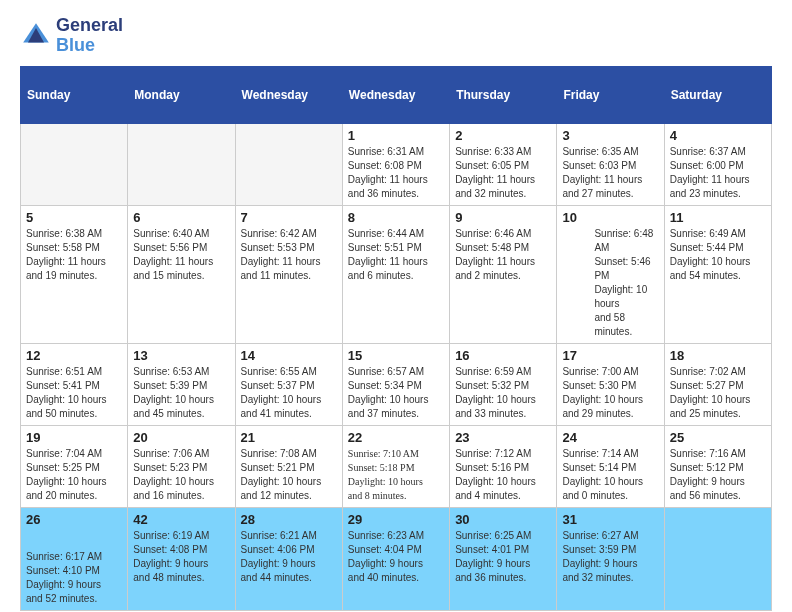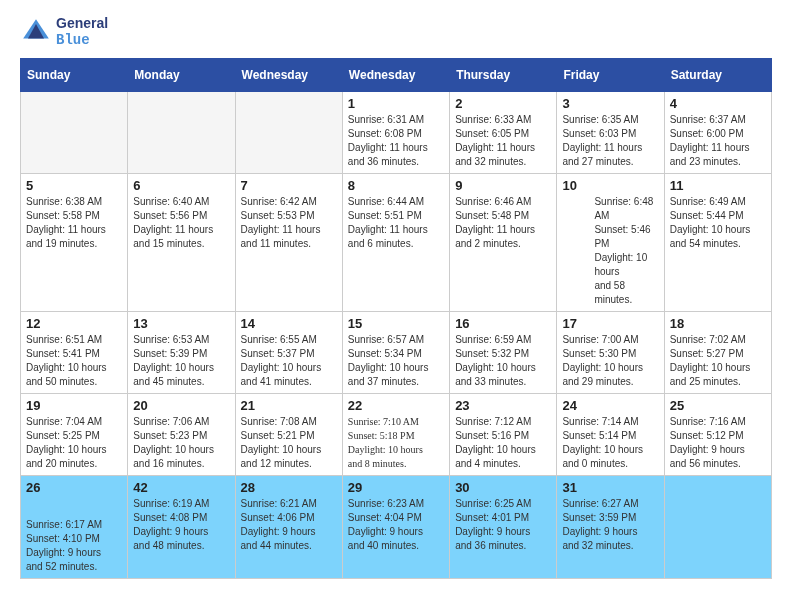--- a/index.html
+++ b/index.html
@@ -20,28 +20,27 @@
       align-items: flex-start;
       justify-content: space-between;
       margin-bottom: 10px;
     }
     .logo {
       display: flex;
       align-items: center;
       gap: 4px;
     }
     .logo-text {
-      font-size: 14px;
+      font-size: 18px;
       font-weight: bold;
       color: #2c3e7a;
       line-height: 1.1;
     }
     .logo-text span {
       color: #4a90d9;
-      font-family: Liberation Mono, monospace;
     }
     .logo-icon {
       width: 32px;
       height: 32px;
     }
     .title-block {
       text-align: right;
     }
     .month-title {
       font-size: 32px;
@@ -55,21 +54,21 @@
     }
     table {
       width: 100%;
       border-collapse: collapse;
       font-size: 10.5px;
     }
     thead tr th {
       background: #2c4fa3;
       color: #fff;
       text-align: left;
-      padding: 9px 6px;
+      padding: 21px 6px;
       font-size: 12px;
       font-weight: bold;
       border: 1px solid #2c4fa3;
     }
     tbody tr td {
       border: 1px solid #ccc;
       vertical-align: top;
       padding: 4px 5px;
       width: calc(100% / 7);
       height: 78px;

